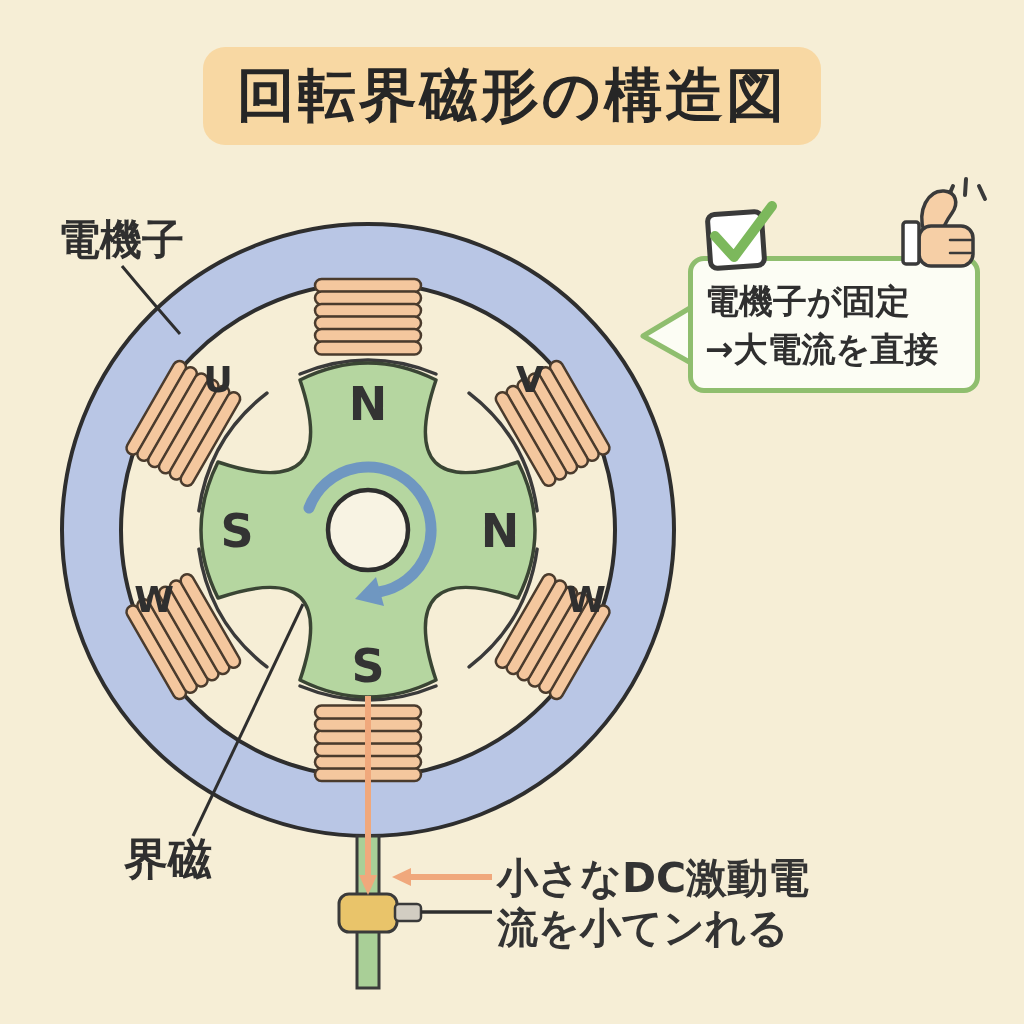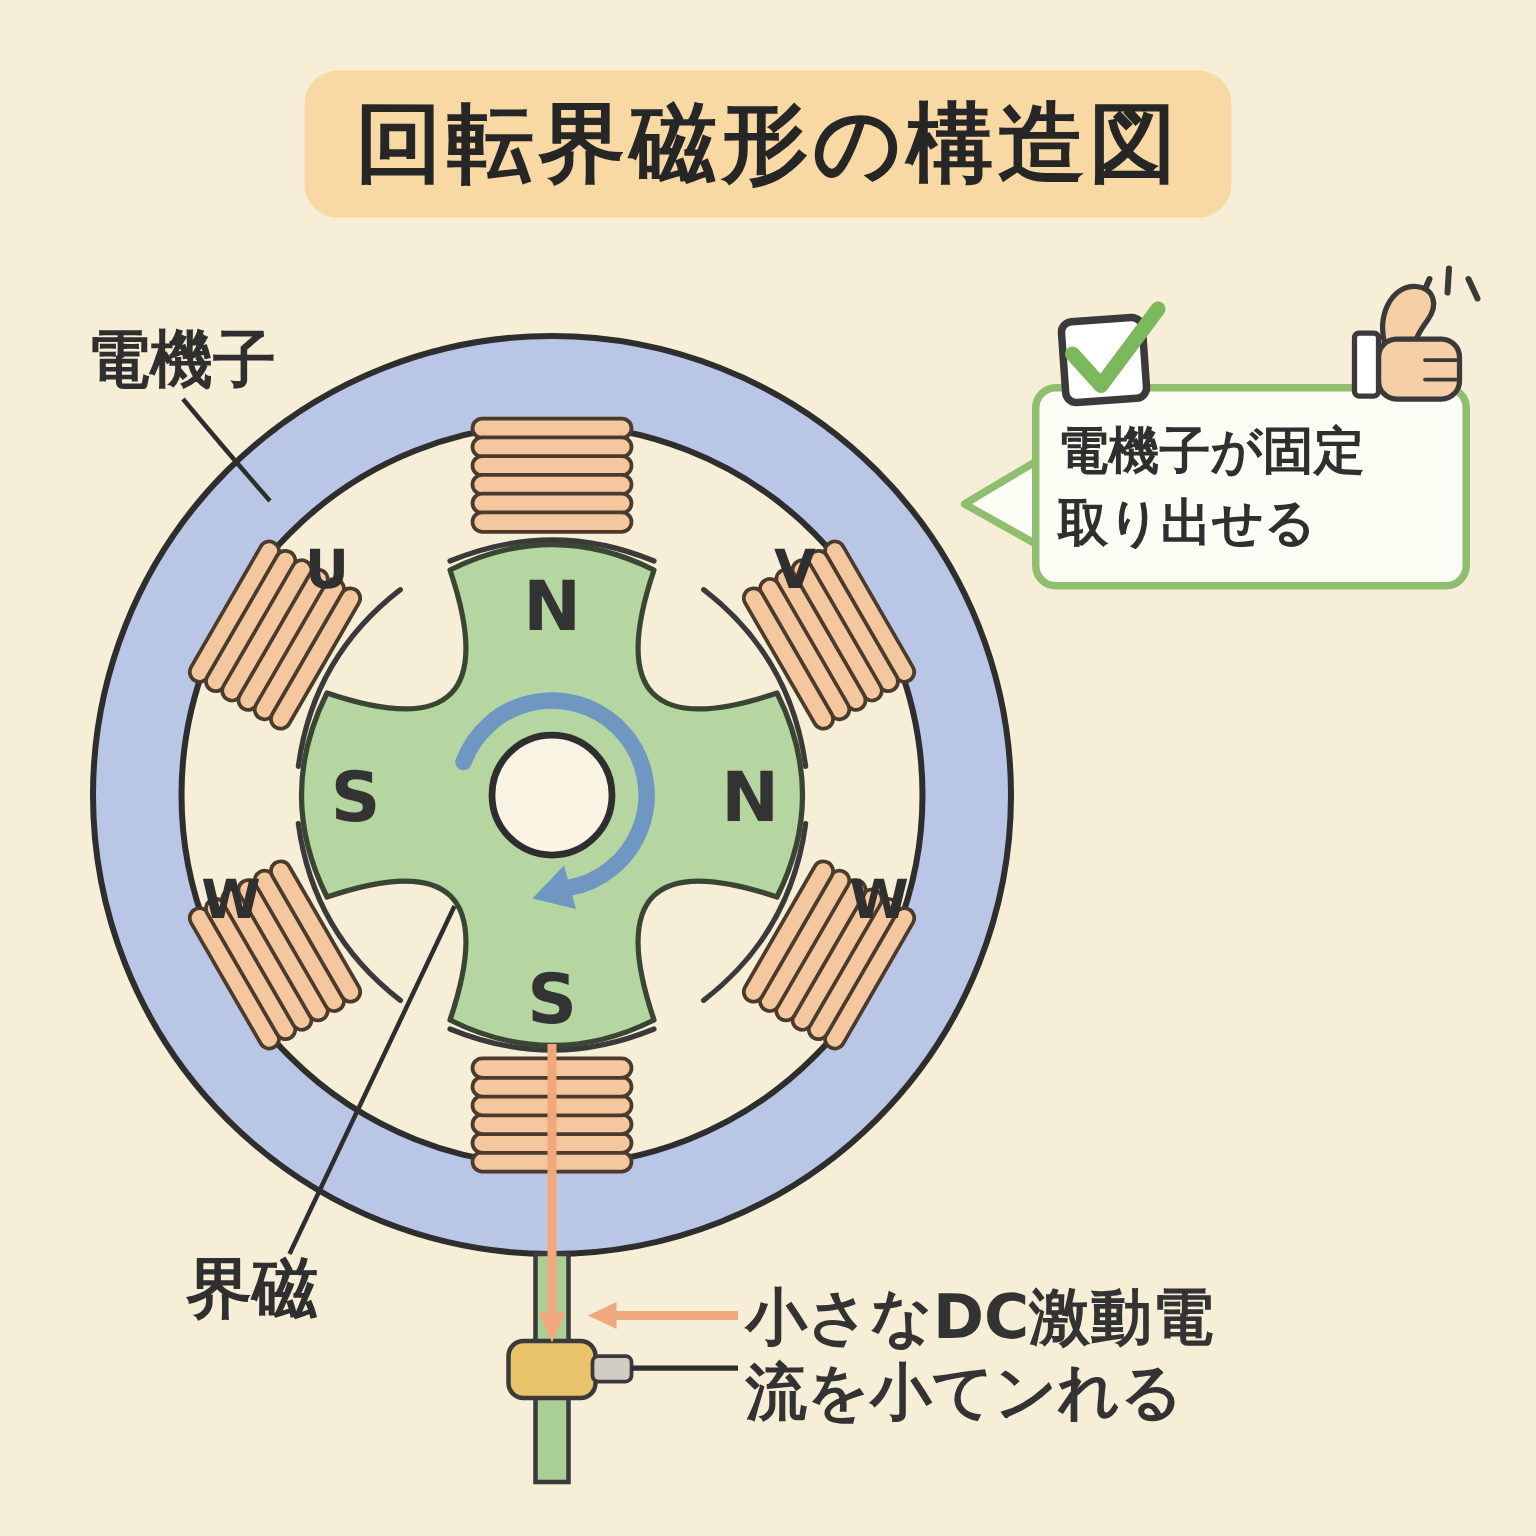--- a/index.html
+++ b/index.html
@@ -105,21 +105,21 @@
 
   <polygon points="700,302 700,368 643,336" fill="#fcfdf4" stroke="#8fbe6e" stroke-width="5" stroke-linejoin="round"></polygon>
 </svg>
 
 <div class="title-wrap">
   <span class="title-chip">回転界磁形の構造図</span>
 </div>
 
 <div class="callout">
   <div>電機子が固定</div>
-  <div>取り出せる</div>
+  <div>→大電流を直接</div>
 </div>
 
 <svg class="layer top-svg" viewBox="0 0 1024 1024">
 
   <g transform="rotate(-4 736 240)">
     <rect x="709" y="213" width="54" height="54" rx="7" fill="#ffffff" stroke="#3a3a3a" stroke-width="5"></rect>
   </g>
   <polyline points="715,236 734,257 772,206" fill="none" stroke="#7cb85c" stroke-width="10" stroke-linecap="round" stroke-linejoin="round"></polyline>
 
   <g>

